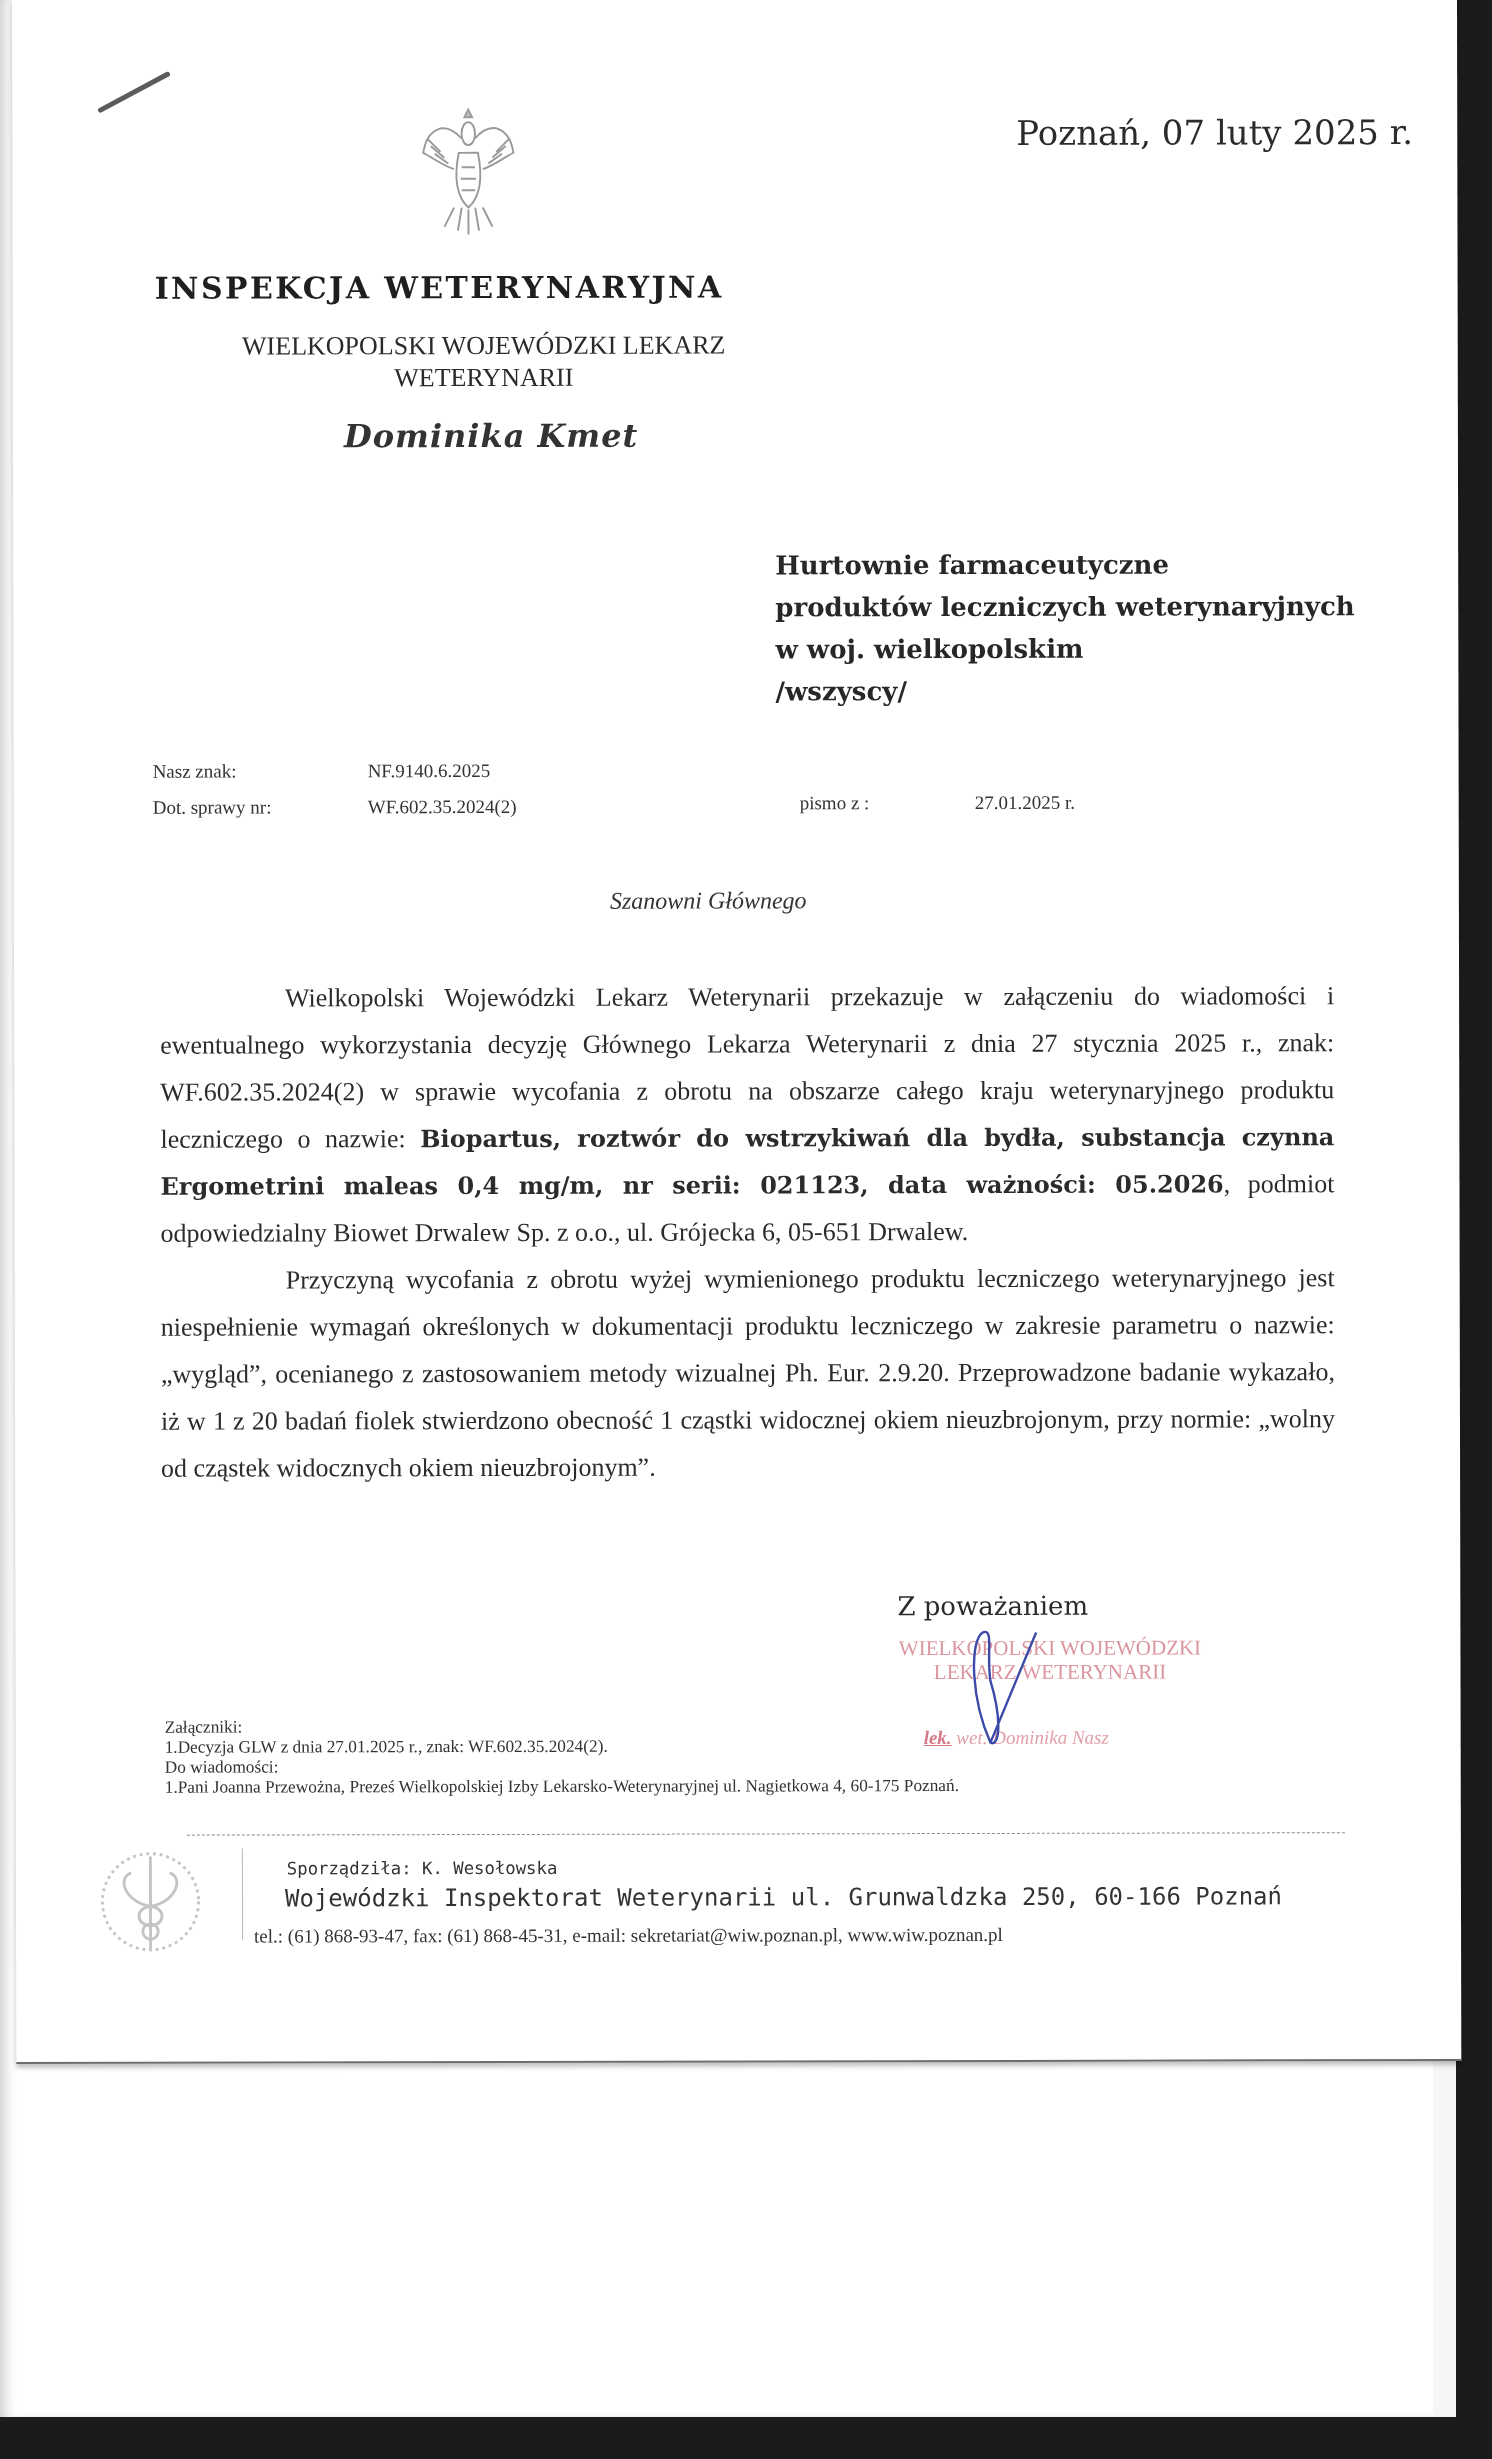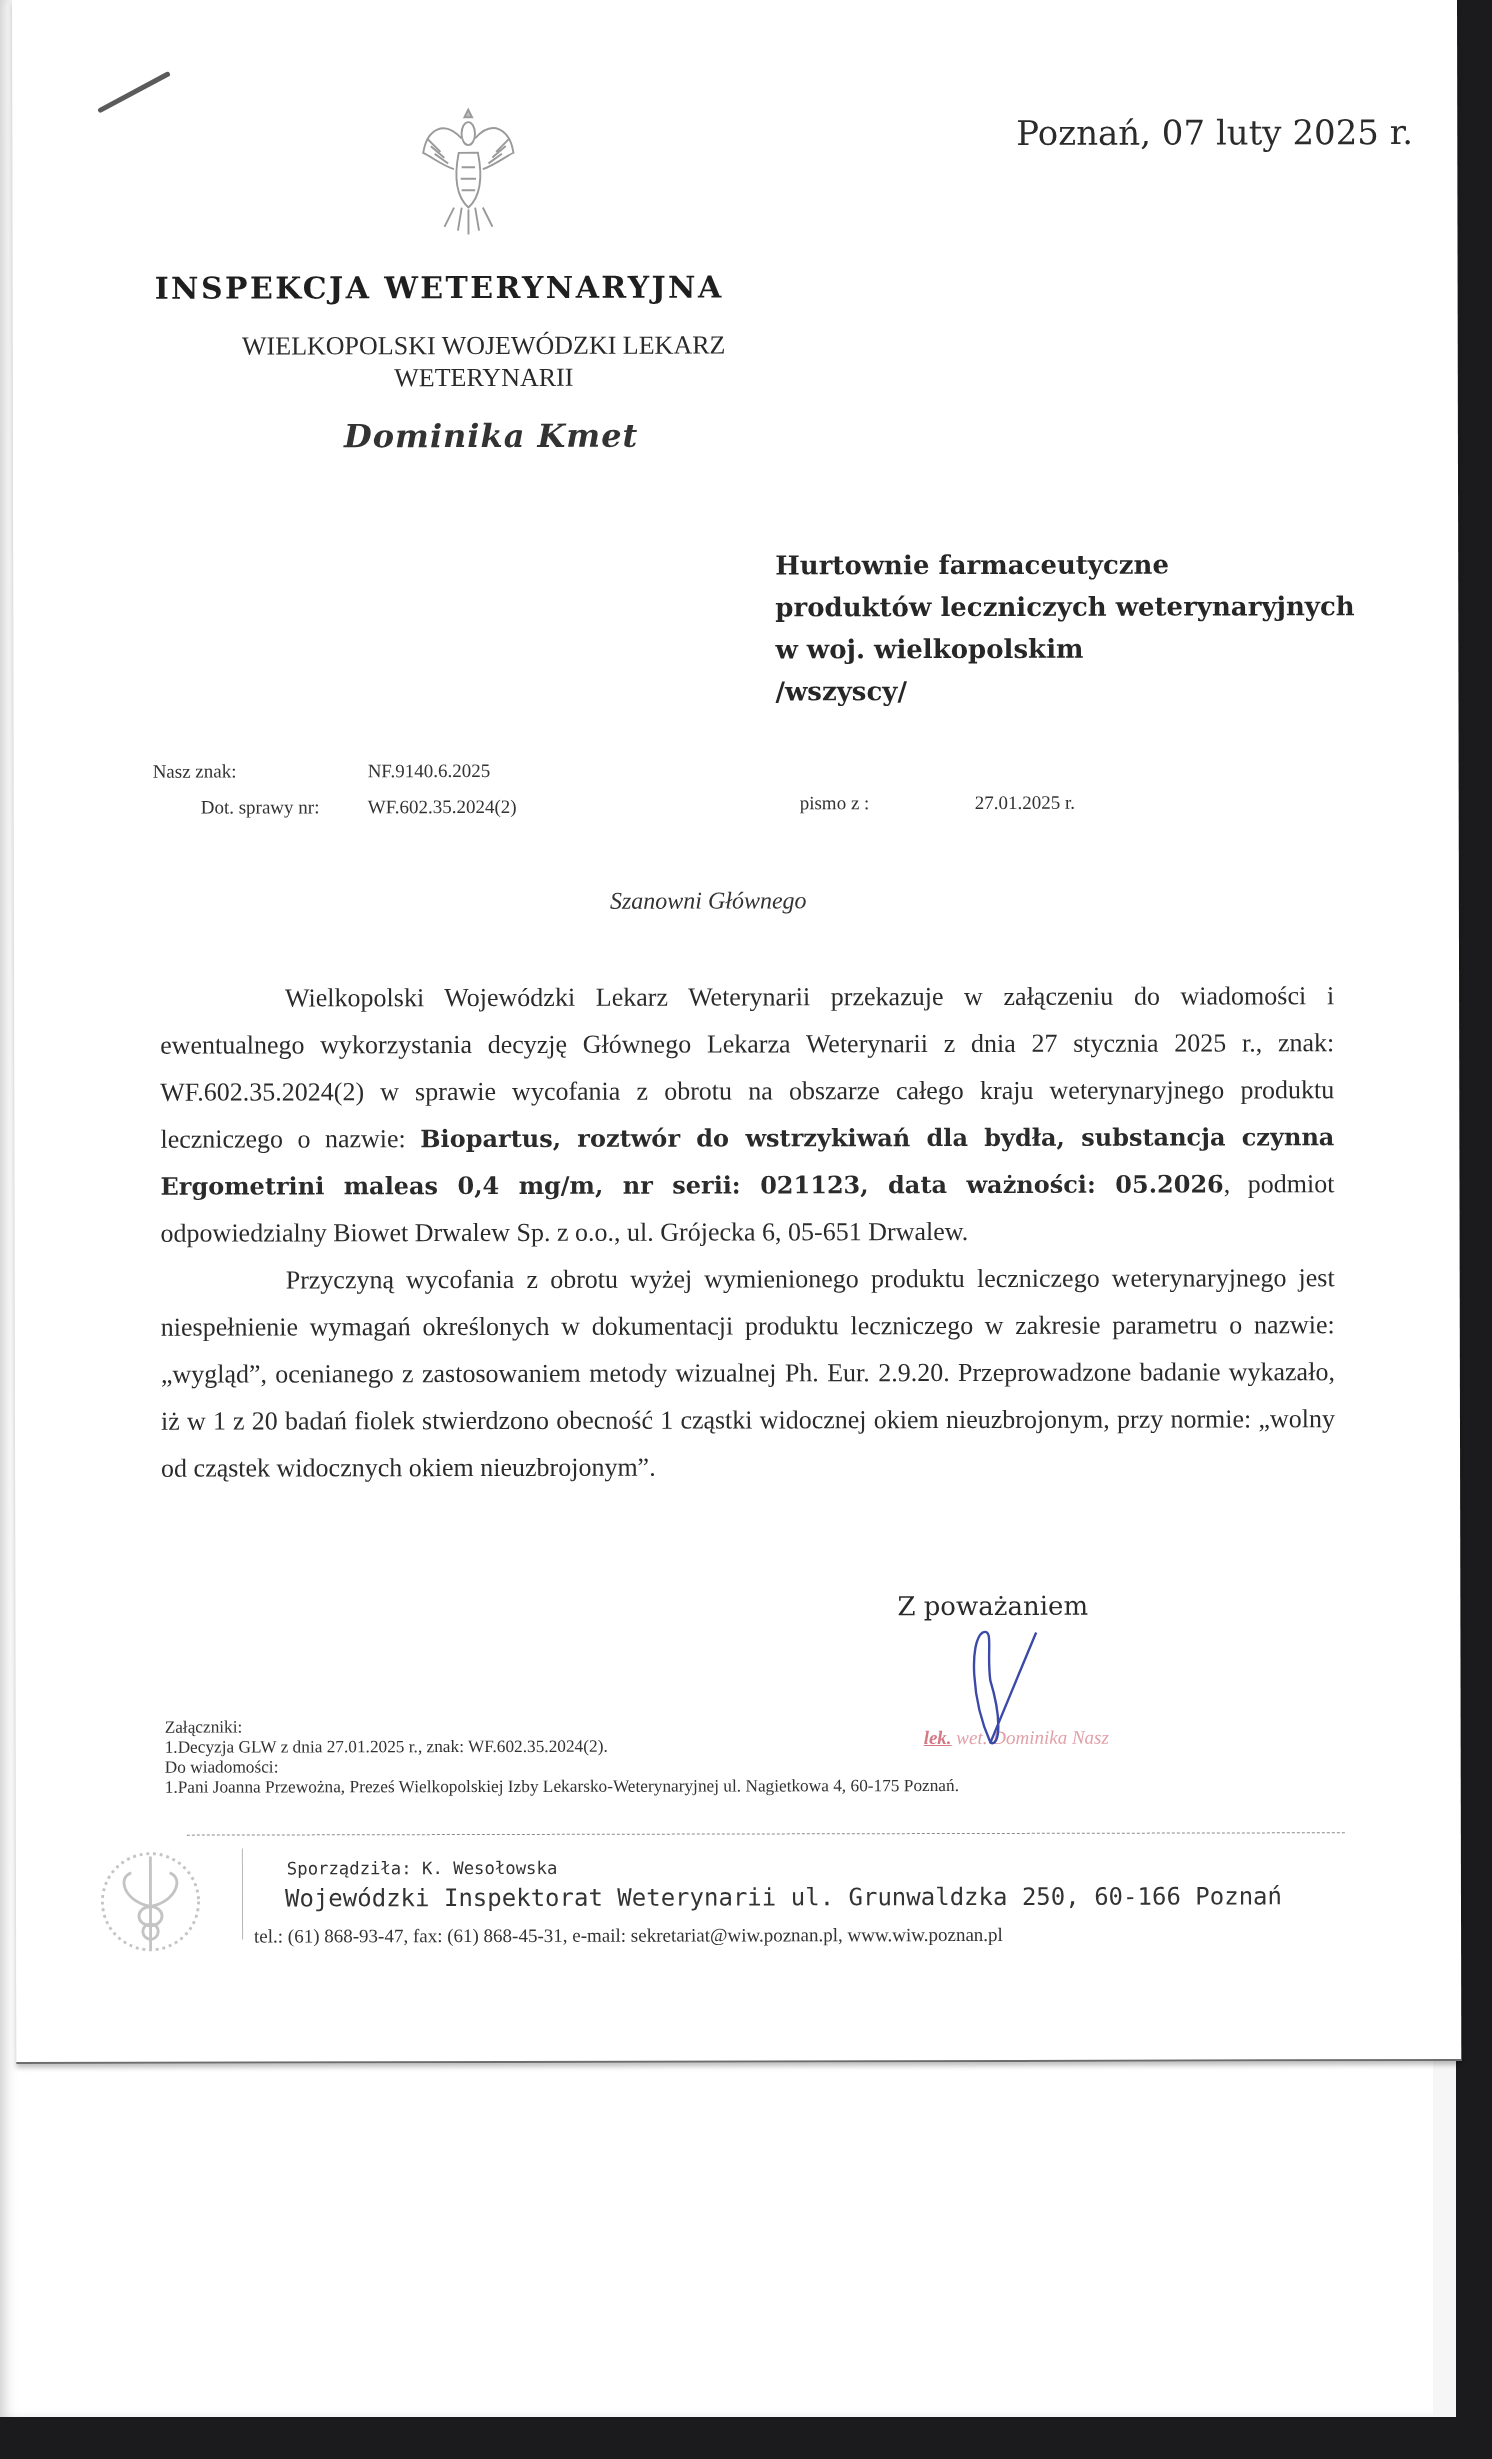--- a/index.html
+++ b/index.html
@@ -122,34 +122,38 @@
 
   <div class="abs recipient">
     <div>Hurtownie farmaceutyczne</div>
     <div>produktów leczniczych weterynaryjnych</div>
     <div>w woj. wielkopolskim</div>
     <div>/wszyscy/</div>
   </div>
 
   <div class="abs meta" style="left:139px; top:761px;">Nasz znak:</div>
   <div class="abs meta" style="left:354px; top:761px;">NF.9140.6.2025</div>
-  <div class="abs meta" style="left:139px; top:797px;margin-left:48px;">Dot. sprawy nr:</div>
+  <div class="abs meta" style="left:139px; top:797px;">Dot. sprawy nr:</div>
   <div class="abs meta" style="left:354px; top:797px;">WF.602.35.2024(2)</div>
   <div class="abs meta" style="left:778px; top:794px;margin-left:8px;">pismo z :</div>
   <div class="abs meta" style="left:961px; top:794px;">27.01.2025 r.</div>
 
   <div class="abs greeting">Szanowni Głównego</div>
 
   <div class="abs body">
     <p><span>Wielkopolski Wojewódzki Lekarz Weterynarii przekazuje w załączeniu do wiadomości i ewentualnego wykorzystania decyzję Głównego Lekarza Weterynarii z dnia 27 stycznia 2025 r., znak: WF.602.35.2024(2) w sprawie wycofania z obrotu na obszarze całego kraju weterynaryjnego produktu leczniczego o nazwie: </span><b>Biopartus, roztwór do wstrzykiwań dla bydła, substancja czynna Ergometrini maleas 0,4 mg/m, nr serii: 021123, data ważności: 05.2026</b><span>, podmiot odpowiedzialny Biowet Drwalew Sp. z o.o., ul. Grójecka 6, 05-651 Drwalew.</span></p>
     <p>Przyczyną wycofania z obrotu wyżej wymienionego produktu leczniczego weterynaryjnego jest niespełnienie wymagań określonych w dokumentacji produktu leczniczego w zakresie parametru o nazwie: „wygląd”, ocenianego z zastosowaniem metody wizualnej Ph. Eur. 2.9.20. Przeprowadzone badanie wykazało, iż w 1 z 20 badań fiolek stwierdzono obecność 1 cząstki widocznej okiem nieuzbrojonym, przy normie: „wolny od cząstek widocznych okiem nieuzbrojonym”.</p>
   </div>
 
   <div class="abs closing">Z poważaniem</div>
 
+  <div class="abs stamp">
+    <div>WIELKOPOLSKI WOJEWÓDZKI</div>
+    <div>LEKARZ WETERYNARII</div>
+  </div>
   <div class="abs stamp-sign">
     <span class="lek">lek.</span>
     <span>wet. Dominika Nasz</span>
   </div>
 
   <svg class="abs signature" viewBox="0 0 120 140">
     <path d="M22 10 C8 20 10 80 30 125 C40 130 42 100 30 60 C26 30 34 5 22 10 Z M30 125 L78 10" fill="none" stroke="#3b4aa8" stroke-width="2.5"></path>
   </svg>
 
   <div class="abs attach">

